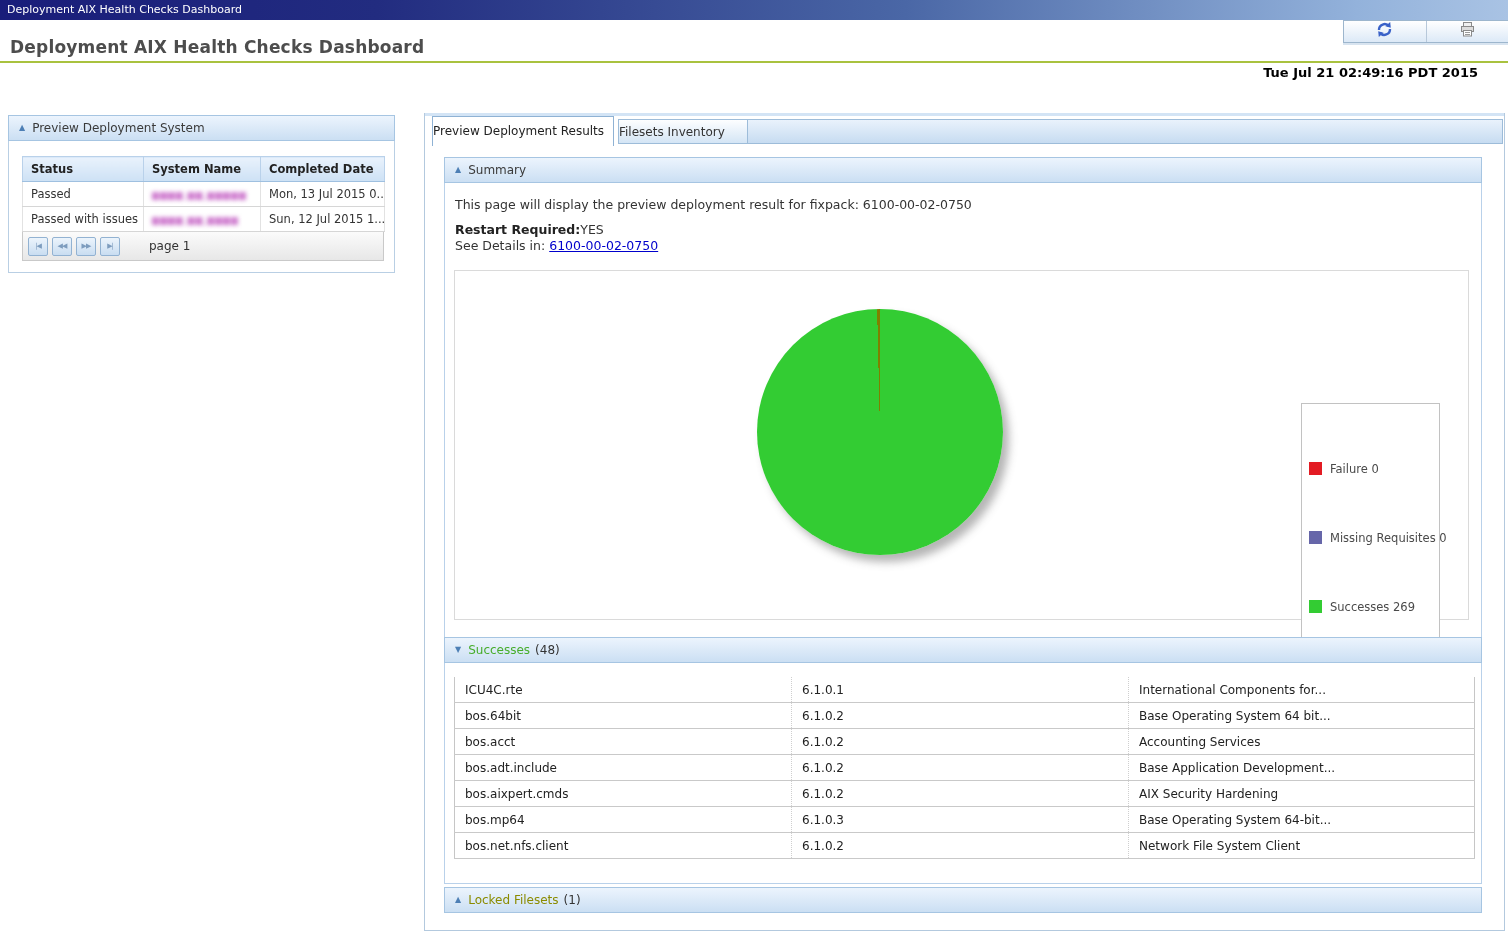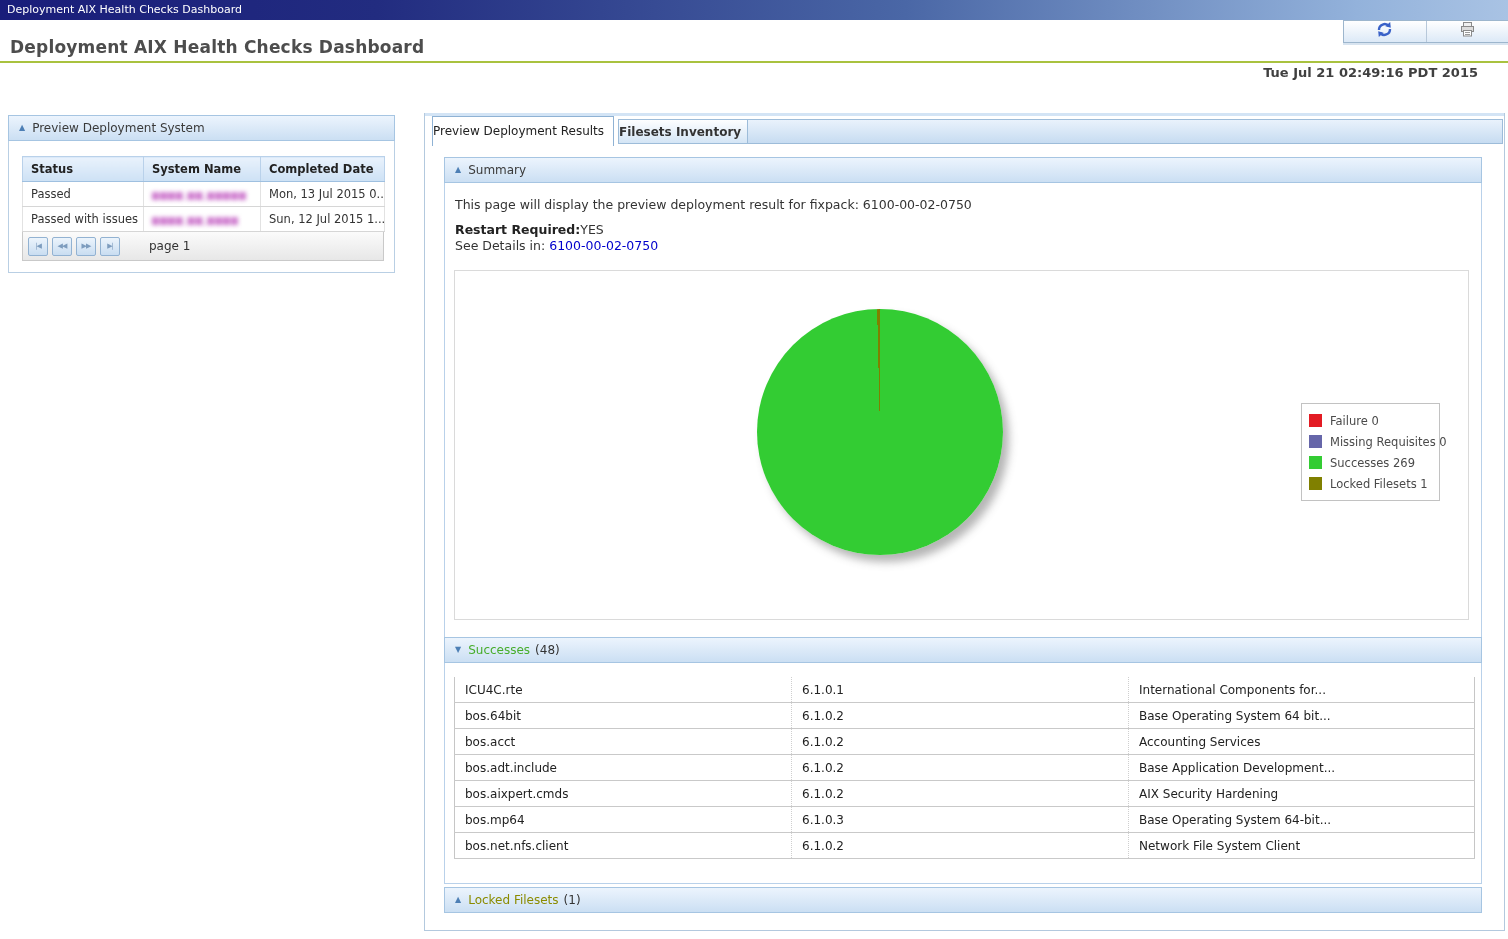--- a/index.html
+++ b/index.html
@@ -16,21 +16,21 @@
   
   .page-title{position:absolute;top:37px;left:10px;font-size:17px;font-weight:bold;color:#4d4d4d;letter-spacing:.2px;}
   .title-rule{position:absolute;top:61px;left:0;width:1508px;height:2px;background:#a9c23f;}
   .toolbar{
     position:absolute;top:20px;left:1343px;width:165px;height:23px;display:flex;box-sizing:border-box;
     border:1px solid #9db6cd;border-right:none;background:linear-gradient(#ffffff,#dce9f7);
     box-shadow:0 2px 0 rgba(190,210,230,.6);
   }
   .toolbar .tbtn{flex:1;display:flex;align-items:center;justify-content:center;cursor:pointer;}
   .toolbar .tbtn + .tbtn{border-left:1px solid #b7c8da;}
-  .timestamp{position:absolute;top:65px;right:30px;font-size:13px;font-weight:bold;color:#404040;}
+  .timestamp{position:absolute;top:65px;right:30px;font-size:13px;font-weight:bold;color:#000000;}
 
   
   .sec-header{
     height:26px;box-sizing:border-box;border:1px solid #a6c5e2;
     background:linear-gradient(#ecf4fd,#cbdff3);
     display:flex;align-items:center;padding-left:10px;font-size:12px;color:#3a3a3a;cursor:pointer;
   }
   .tri{font-size:8px;color:#4d7fb5;margin-right:7px;line-height:1;}
 
   
@@ -60,44 +60,44 @@
   .pg-label{margin-left:25px;font-size:12px;color:#333;}
 
   
   .main{
     position:absolute;left:424px;top:113px;width:1081px;height:818px;box-sizing:border-box;
     background:#fff;border:1px solid #b3c9de;border-top:none;
   }
   .top-strip{position:absolute;top:0;left:0;right:0;height:3px;background:#d3e4f5;}
   .tab{position:absolute;box-sizing:border-box;text-align:left;font-size:12px;cursor:pointer;white-space:nowrap;}
   .tab.active{left:7px;top:3px;width:182px;height:30px;line-height:28px;background:#fff;border:1px solid #8fb2d4;border-bottom:none;color:#222;z-index:3;}
-  .tab.inactive{left:193px;top:6px;width:136px;height:25px;line-height:24px;background:linear-gradient(#fdfeff,#d4e5f5);border:1px solid #9dbcd9;color:#333;font-weight:bold;}
+  .tab.inactive{left:193px;top:6px;width:136px;height:25px;line-height:24px;background:linear-gradient(#fdfeff,#d4e5f5);border:1px solid #9dbcd9;color:#333;}
   .tab-filler{position:absolute;left:322px;top:6px;right:1px;height:25px;box-sizing:border-box;background:linear-gradient(#e9f2fc,#c7dcf1);border:1px solid #9dbcd9;}
 
   .panel{position:absolute;left:19px;width:1038px;box-sizing:border-box;}
   .panel-body{border:1px solid #b9d1ea;border-top:none;background:#fff;position:relative;box-sizing:border-box;}
 
   
   .summary{top:44px;}
   .summary .panel-body{height:469px;}
   .sum-desc{position:absolute;left:10px;top:14px;font-size:12.5px;color:#333;}
   .sum-restart{position:absolute;left:10px;top:39px;font-size:12.5px;color:#333;}
   .sum-restart b{color:#222;}
   .sum-details{position:absolute;left:10px;top:55px;font-size:12.5px;color:#333;}
-  .sum-details a{color:#0000cc;cursor:pointer;margin-left:4px;}
+  .sum-details a{color:#0000cc;text-decoration:underline;cursor:pointer;margin-left:4px;}
   .chart-area{position:absolute;left:9px;top:87px;width:1013px;height:348px;border:1px solid #dadada;background:#fff;}
   .pie{
     position:absolute;left:302px;top:38px;width:246px;height:246px;border-radius:50%;
     background:#2fc32b;box-shadow:6px 7px 9px rgba(90,90,90,.45);
   }
   .legend{
     position:absolute;left:846px;top:132px;width:139px;box-sizing:border-box;
     border:1px solid #c2c2c2;background:#fff;padding:6px 4px 6px 7px;
   }
-  .legend-item{display:flex;align-items:center;height:21px;font-size:11.5px;color:#4a4a4a;white-space:nowrap;}
+  .legend-item{display:flex;align-items:center;height:21px;font-size:11.5px;color:#4a4a4a;white-space:nowrap;margin-top:48px;}
   .swatch{width:13px;height:13px;margin-right:8px;flex:0 0 13px;}
 
   
   .successes{top:524px;}
   .successes .sec-title{color:#47ad2b;margin-right:5px;}
   .successes .panel-body{height:221px;overflow:hidden;}
   .fs-table-wrap{position:absolute;left:9px;top:14px;width:1020px;}
   table.fs{border-collapse:collapse;width:1020px;font-size:12px;table-layout:fixed;}
   table.fs th{
     font-weight:normal;color:#334;text-align:left;height:24px;padding:0 0 0 10px;

